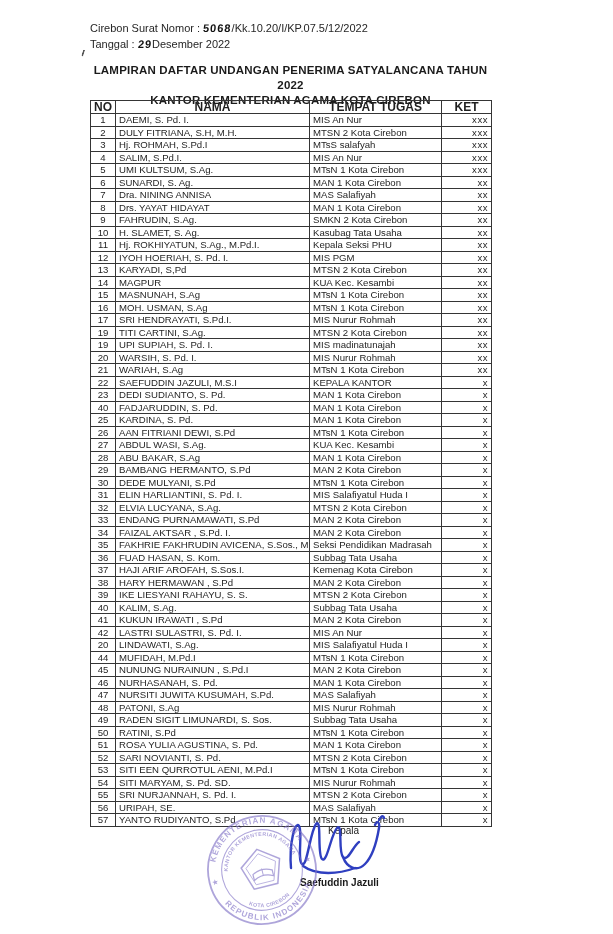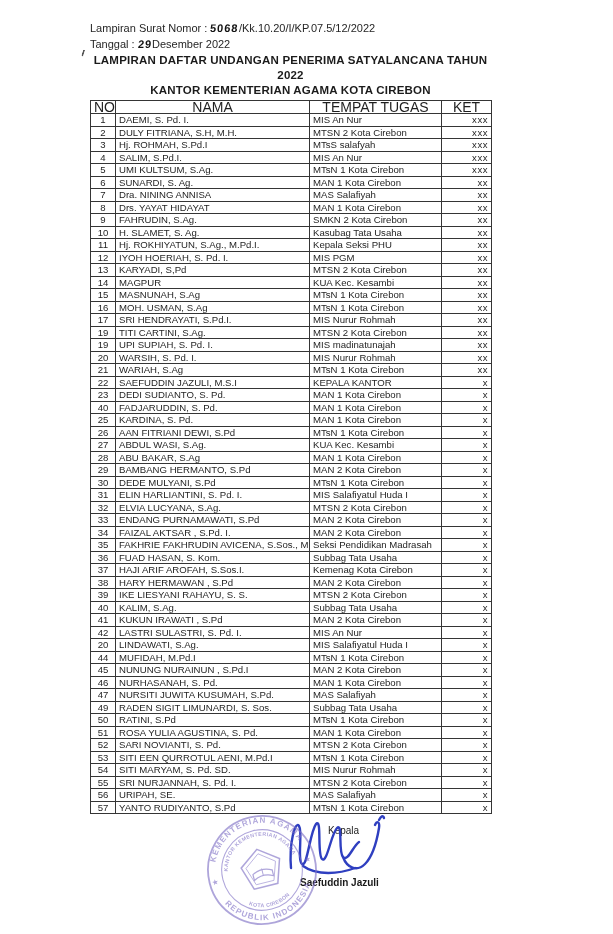--- a/index.html
+++ b/index.html
@@ -10,56 +10,56 @@
     color:#1f1f1f;
     position:relative;
     overflow:hidden;
   }
   .page{position:absolute;inset:0;background:#fff;}
   
   .meta{position:absolute;left:90px;top:20px;font-size:11px;line-height:16px;color:#262626;}
   .handwritten{font-weight:700;display:inline-block;transform:skew(-5deg);letter-spacing:1px;color:#111;}
   .pen-mark{position:absolute;left:82px;top:50px;width:3px;height:7px;border-left:2px solid #555;transform:rotate(18deg);border-radius:2px;}
   
-  .title{position:absolute;left:88px;top:53px;width:405px;text-align:center;font-weight:700;font-size:11.5px;line-height:15px;letter-spacing:.2px;color:#1b1b1b;}
+  .title{position:absolute;left:88px;top:63px;width:405px;text-align:center;font-weight:700;font-size:11.5px;line-height:15px;letter-spacing:.2px;color:#1b1b1b;}
   
   table.list{
     position:absolute;left:90px;top:100px;width:401px;
     border-collapse:collapse;table-layout:fixed;
   }
   table.list th,table.list td{
     border:1px solid #353535;
     padding:0 3px;
     font-size:9.6px;
     line-height:11px;
     height:11.5px;
     overflow:hidden;white-space:nowrap;
     color:#1f1f1f;
   }
-  table.list th{font-weight:400;text-align:center;font-size:14px;height:12px;}
+  table.list th{font-weight:700;text-align:center;font-size:12px;height:12px;}
   col.c-no{width:25px;} col.c-nama{width:194px;} col.c-tempat{width:132px;} col.c-ket{width:50px;}
   td.col-no{text-align:center;}
   td.col-ket{text-align:right;font-size:9px;letter-spacing:.5px;}
   
   .kepala-label{position:absolute;left:328px;top:825px;font-size:10px;color:#222;}
   .sig-svg{position:absolute;left:283px;top:806px;}
   .sig-name{position:absolute;left:300px;top:877px;font-size:10px;font-weight:700;color:#1a1a1a;}
   
   .stamp-svg{position:absolute;left:205px;top:813px;opacity:.62;}
 </style>
 </head>
 <body>
 
 <div class="page">
 
   <div class="pen-mark"></div>
 
   <div class="meta">
     <div>
-      <span>Lampiran Surat Nomor :</span>
+      <span>Cirebon Surat Nomor :</span>
       <span class="handwritten">5068</span><span>/Kk.10.20/I/KP.07.5/12/2022</span>
     </div>
     <div>
       <span>Tanggal :</span>
       <span class="handwritten">29</span><span>Desember 2022</span>
     </div>
   </div>
 
   <div class="title">
     <div>LAMPIRAN DAFTAR UNDANGAN PENERIMA SATYALANCANA TAHUN 2022</div>
@@ -405,20 +405,26 @@
           <td class="col-ket">x</td>
         </tr>
 
         <tr>
           <td class="col-no">47</td>
           <td class="col-nama">NURSITI JUWITA KUSUMAH, S.Pd.</td>
           <td class="col-tempat">MAS Salafiyah</td>
           <td class="col-ket">x</td>
         </tr>
 
+        <tr>
+          <td class="col-no">48</td>
+          <td class="col-nama">PATONI, S.Ag</td>
+          <td class="col-tempat">MIS Nurur Rohmah</td>
+          <td class="col-ket">x</td>
+        </tr>
 
         <tr>
           <td class="col-no">49</td>
           <td class="col-nama">RADEN SIGIT LIMUNARDI, S. Sos.</td>
           <td class="col-tempat">Subbag Tata Usaha</td>
           <td class="col-ket">x</td>
         </tr>
 
         <tr>
           <td class="col-no">50</td>

